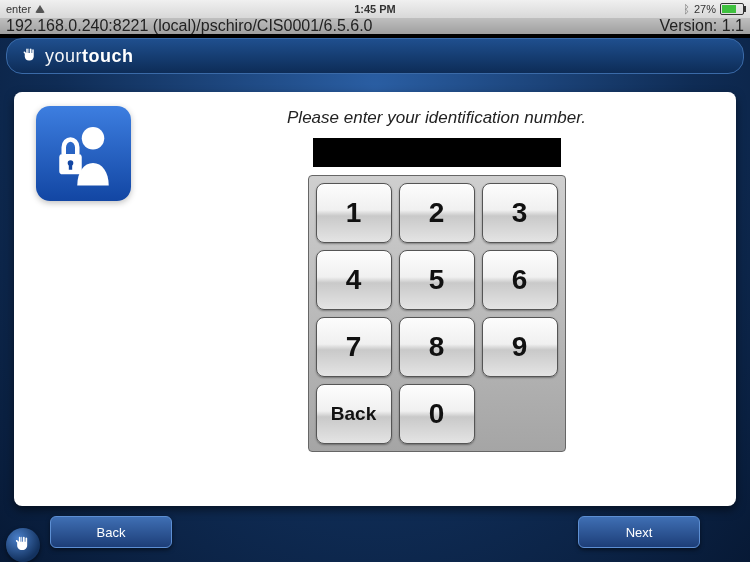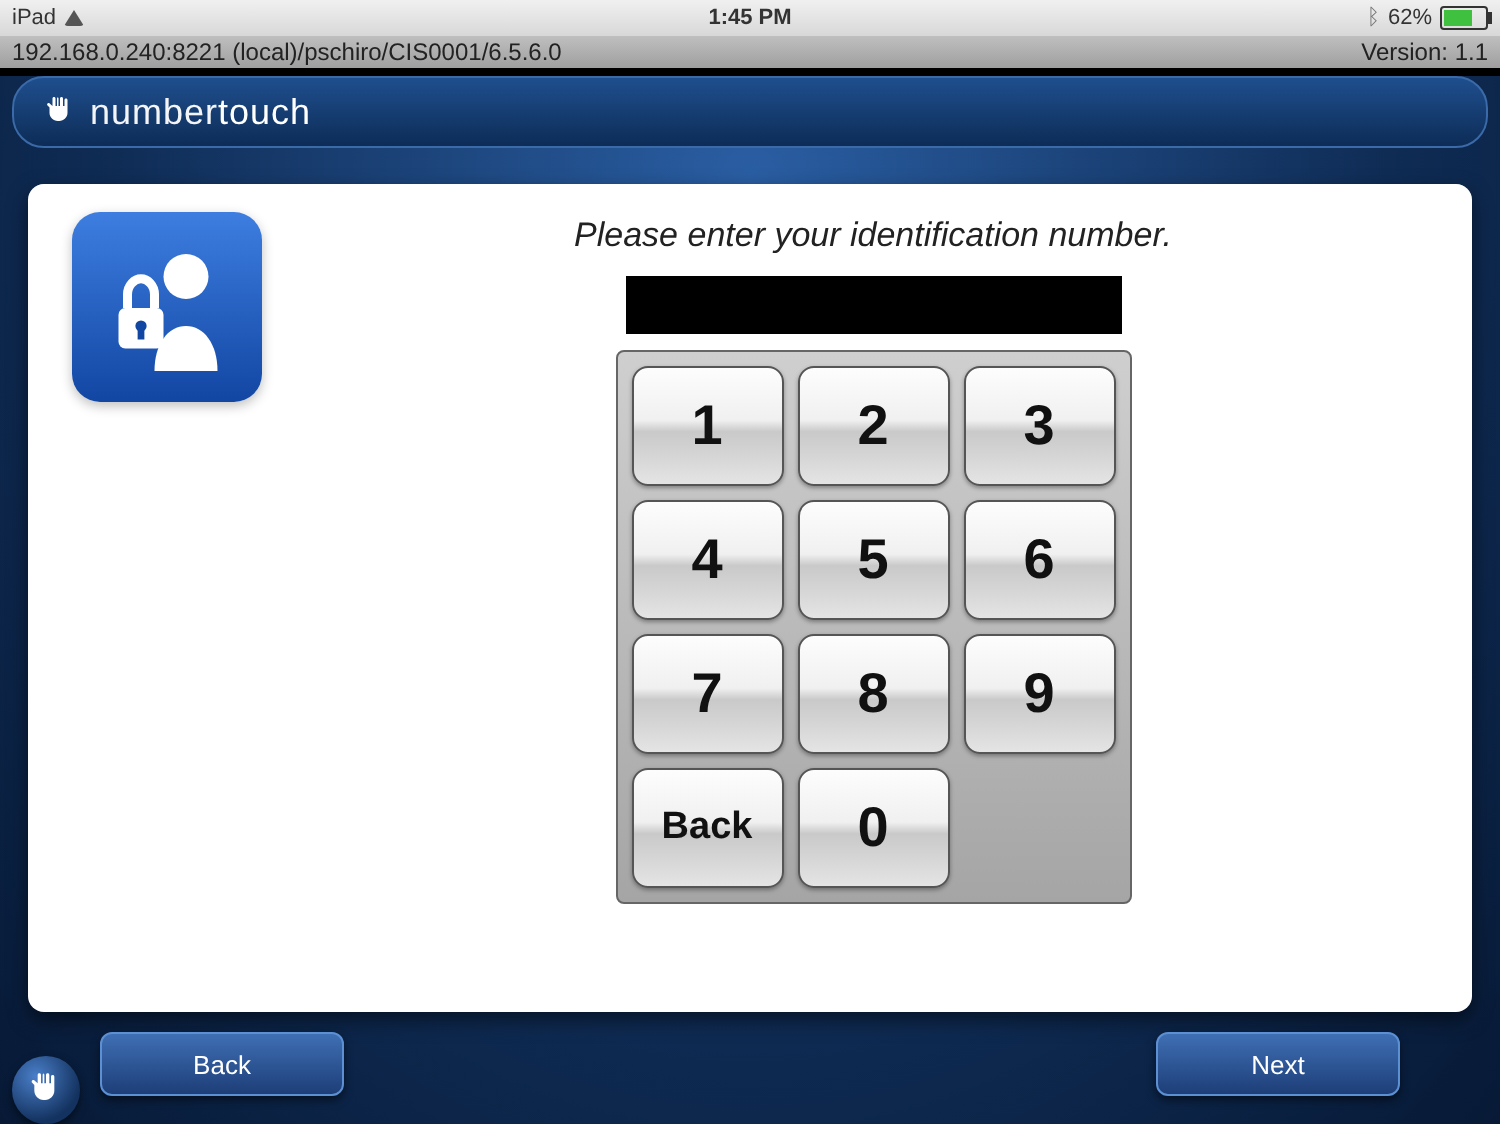--- a/index.html
+++ b/index.html
@@ -5,28 +5,28 @@
   html,body{margin:0;padding:0;width:750px;height:562px;font-family:"Helvetica Neue",Helvetica,Arial,sans-serif;background:#000;overflow:hidden}
   
   .statusbar{height:18px;background:linear-gradient(#f0f0f0,#d8d8d8);display:flex;align-items:center;font-size:11px;color:#333;padding:0 6px;justify-content:space-between}
   .statusbar .left,.statusbar .center,.statusbar .right{display:flex;align-items:center;gap:4px}
   .statusbar .center{position:absolute;left:50%;transform:translateX(-50%);font-weight:600}
   .wifi{display:inline-block;width:0;height:0;border-left:5px solid transparent;border-right:5px solid transparent;border-bottom:8px solid #555;border-radius:2px}
   .battery{display:inline-block;width:22px;height:10px;border:1px solid #333;border-radius:2px;position:relative}
   .battery::after{content:"";position:absolute;right:-3px;top:2px;width:2px;height:6px;background:#333}
   .battery .fill{position:absolute;left:1px;top:1px;bottom:1px;width:62%;background:#3fc13f}
   
-  .infobar{height:16px;background:linear-gradient(#bfbfbf,#9f9f9f);font-size:12px;color:#222;display:flex;justify-content:space-between;align-items:center;padding:0 6px}
+  .infobar{height:16px;background:linear-gradient(#bfbfbf,#9f9f9f);font-size:16px;color:#222;display:flex;justify-content:space-between;align-items:center;padding:0 6px}
   
   .appframe{position:relative;height:calc(562px - 18px - 16px);background:radial-gradient(ellipse at 50% 10%,#2a5ea3 0%,#0f2c55 60%,#071935 100%);}
   .titlebar{height:34px;margin:4px 6px 0 6px;border-radius:16px;background:linear-gradient(#1f4f8e,#0d2c57);border:1px solid #3a6aa8;display:flex;align-items:center;padding:0 14px;gap:6px}
   .titlebar .hand{width:18px;height:18px;display:inline-flex;align-items:center;justify-content:center}
   .brand{font-size:18px;color:#fff;font-family:"Trebuchet MS",sans-serif;letter-spacing:.5px}
   .brand .light{font-weight:300;opacity:.95}
-  .brand .bold{font-weight:400}
+  .brand .bold{font-weight:700}
   
   .card{position:absolute;left:14px;right:14px;top:54px;bottom:60px;background:#fff;border-radius:8px;box-shadow:0 1px 0 rgba(255,255,255,.3) inset,0 4px 10px rgba(0,0,0,.5);padding:14px 18px;display:flex;gap:24px}
   .lockicon{width:95px;height:95px;border-radius:14px;background:linear-gradient(#3d7ee0,#1246a3);box-shadow:0 2px 6px rgba(0,0,0,.25);display:flex;align-items:center;justify-content:center;margin-left:4px}
   .lockicon svg{width:72px;height:72px}
   .content{flex:1;display:flex;flex-direction:column;align-items:center}
   .prompt{font-style:italic;font-size:17px;color:#222;margin:2px 0 10px;text-align:center}
   .display{width:248px;height:29px;background:#000;margin-bottom:8px}
   .keypad{background:linear-gradient(#cfcfcf,#a5a5a5);border:1px solid #666;border-radius:4px;padding:7px;display:grid;grid-template-columns:repeat(3,76px);grid-auto-rows:60px;gap:7px}
   .key{border-radius:8px;border:1px solid #555;background:linear-gradient(#fdfdfd 0%,#f0f0f0 45%,#c9c9c9 55%,#e4e4e4 100%);font-size:28px;font-weight:700;color:#111;display:flex;align-items:center;justify-content:center;box-shadow:0 1px 2px rgba(0,0,0,.35);cursor:pointer}
   .key.small{font-size:19px}
@@ -36,48 +36,48 @@
   .navbtn.back{left:50px}
   .navbtn.next{right:50px}
   
   .cornerhand{position:absolute;left:6px;bottom:4px;width:34px;height:34px;border-radius:50%;background:radial-gradient(circle at 35% 30%,#4a7fc9,#13325f 70%);display:flex;align-items:center;justify-content:center;box-shadow:0 2px 4px rgba(0,0,0,.5);cursor:pointer}
 </style>
 </head>
 <body>
 
 <div class="statusbar">
   <div class="left">
-    <span>iPad</span>
+    <span>enter</span>
     <span class="wifi"></span>
   </div>
   <div class="center">1:45 PM</div>
   <div class="right">
     <span style="color:#777;font-size:11px">ᛒ</span>
-    <span>62%</span>
+    <span>27%</span>
     <span class="battery">
         <span class="fill"></span>
       </span>
   </div>
 </div>
 
 <div class="infobar">
   <span>192.168.0.240:8221 (local)/pschiro/CIS0001/6.5.6.0</span>
   <span>Version: 1.1</span>
 </div>
 
 <div class="appframe">
 
   <div class="titlebar">
     <span class="hand">
       <svg viewBox="0 0 24 24" fill="#fff">
           <path d="M10 2c.6 0 1 .4 1 1v5h1V3c0-.6.4-1 1-1s1 .4 1 1v5h1V4c0-.6.4-1 1-1s1 .4 1 1v8.5c0 3-2.5 5.5-5.5 5.5h-1C7.5 18 5 15.5 5 12.5V9l-1.3-1.3c-.4-.4-.4-1 0-1.4.4-.4 1-.4 1.4 0L7 8V3c0-.6.4-1 1-1s1 .4 1 1v5h1V3c0-.6.4-1 1-1z"></path>
         </svg>
     </span>
     <span class="brand">
-      <span class="light">number</span><span class="bold">touch</span>
+      <span class="light">your</span><span class="bold">touch</span>
     </span>
   </div>
 
   <div class="card">
     <div>
       <div class="lockicon">
         <svg viewBox="0 0 64 64">
           <circle cx="40" cy="18" r="10" fill="#fff"></circle>
           <path d="M26 60c0-12 6-20 14-20s14 8 14 20H26z" fill="#fff"></path>
           <rect x="10" y="32" width="20" height="18" rx="3" fill="#fff"></rect>

